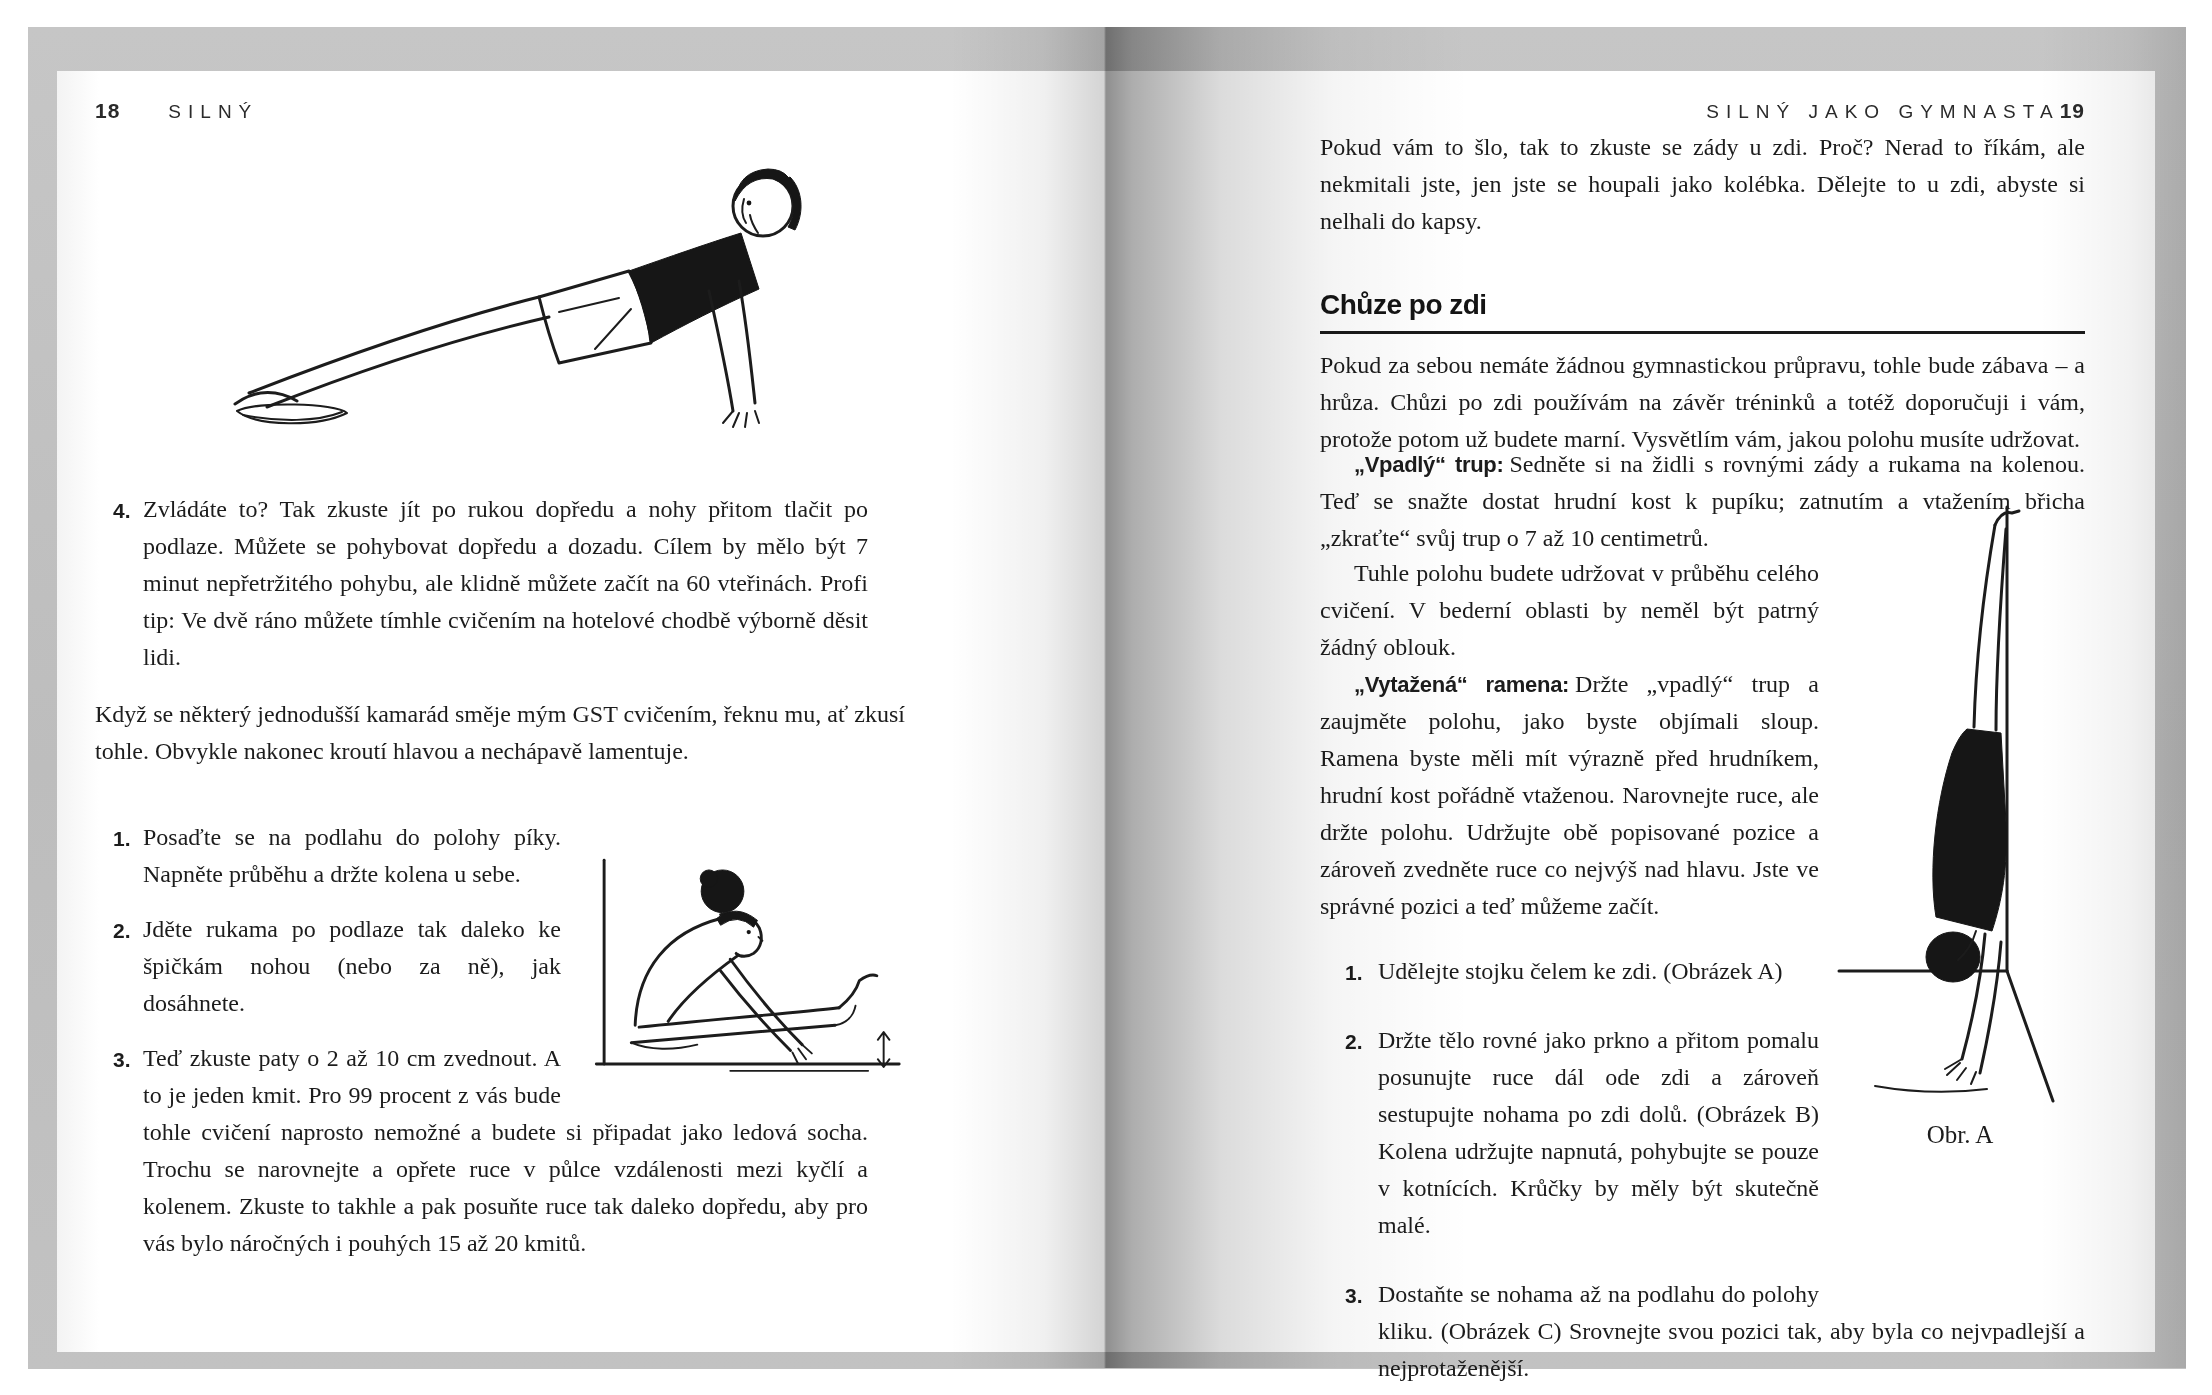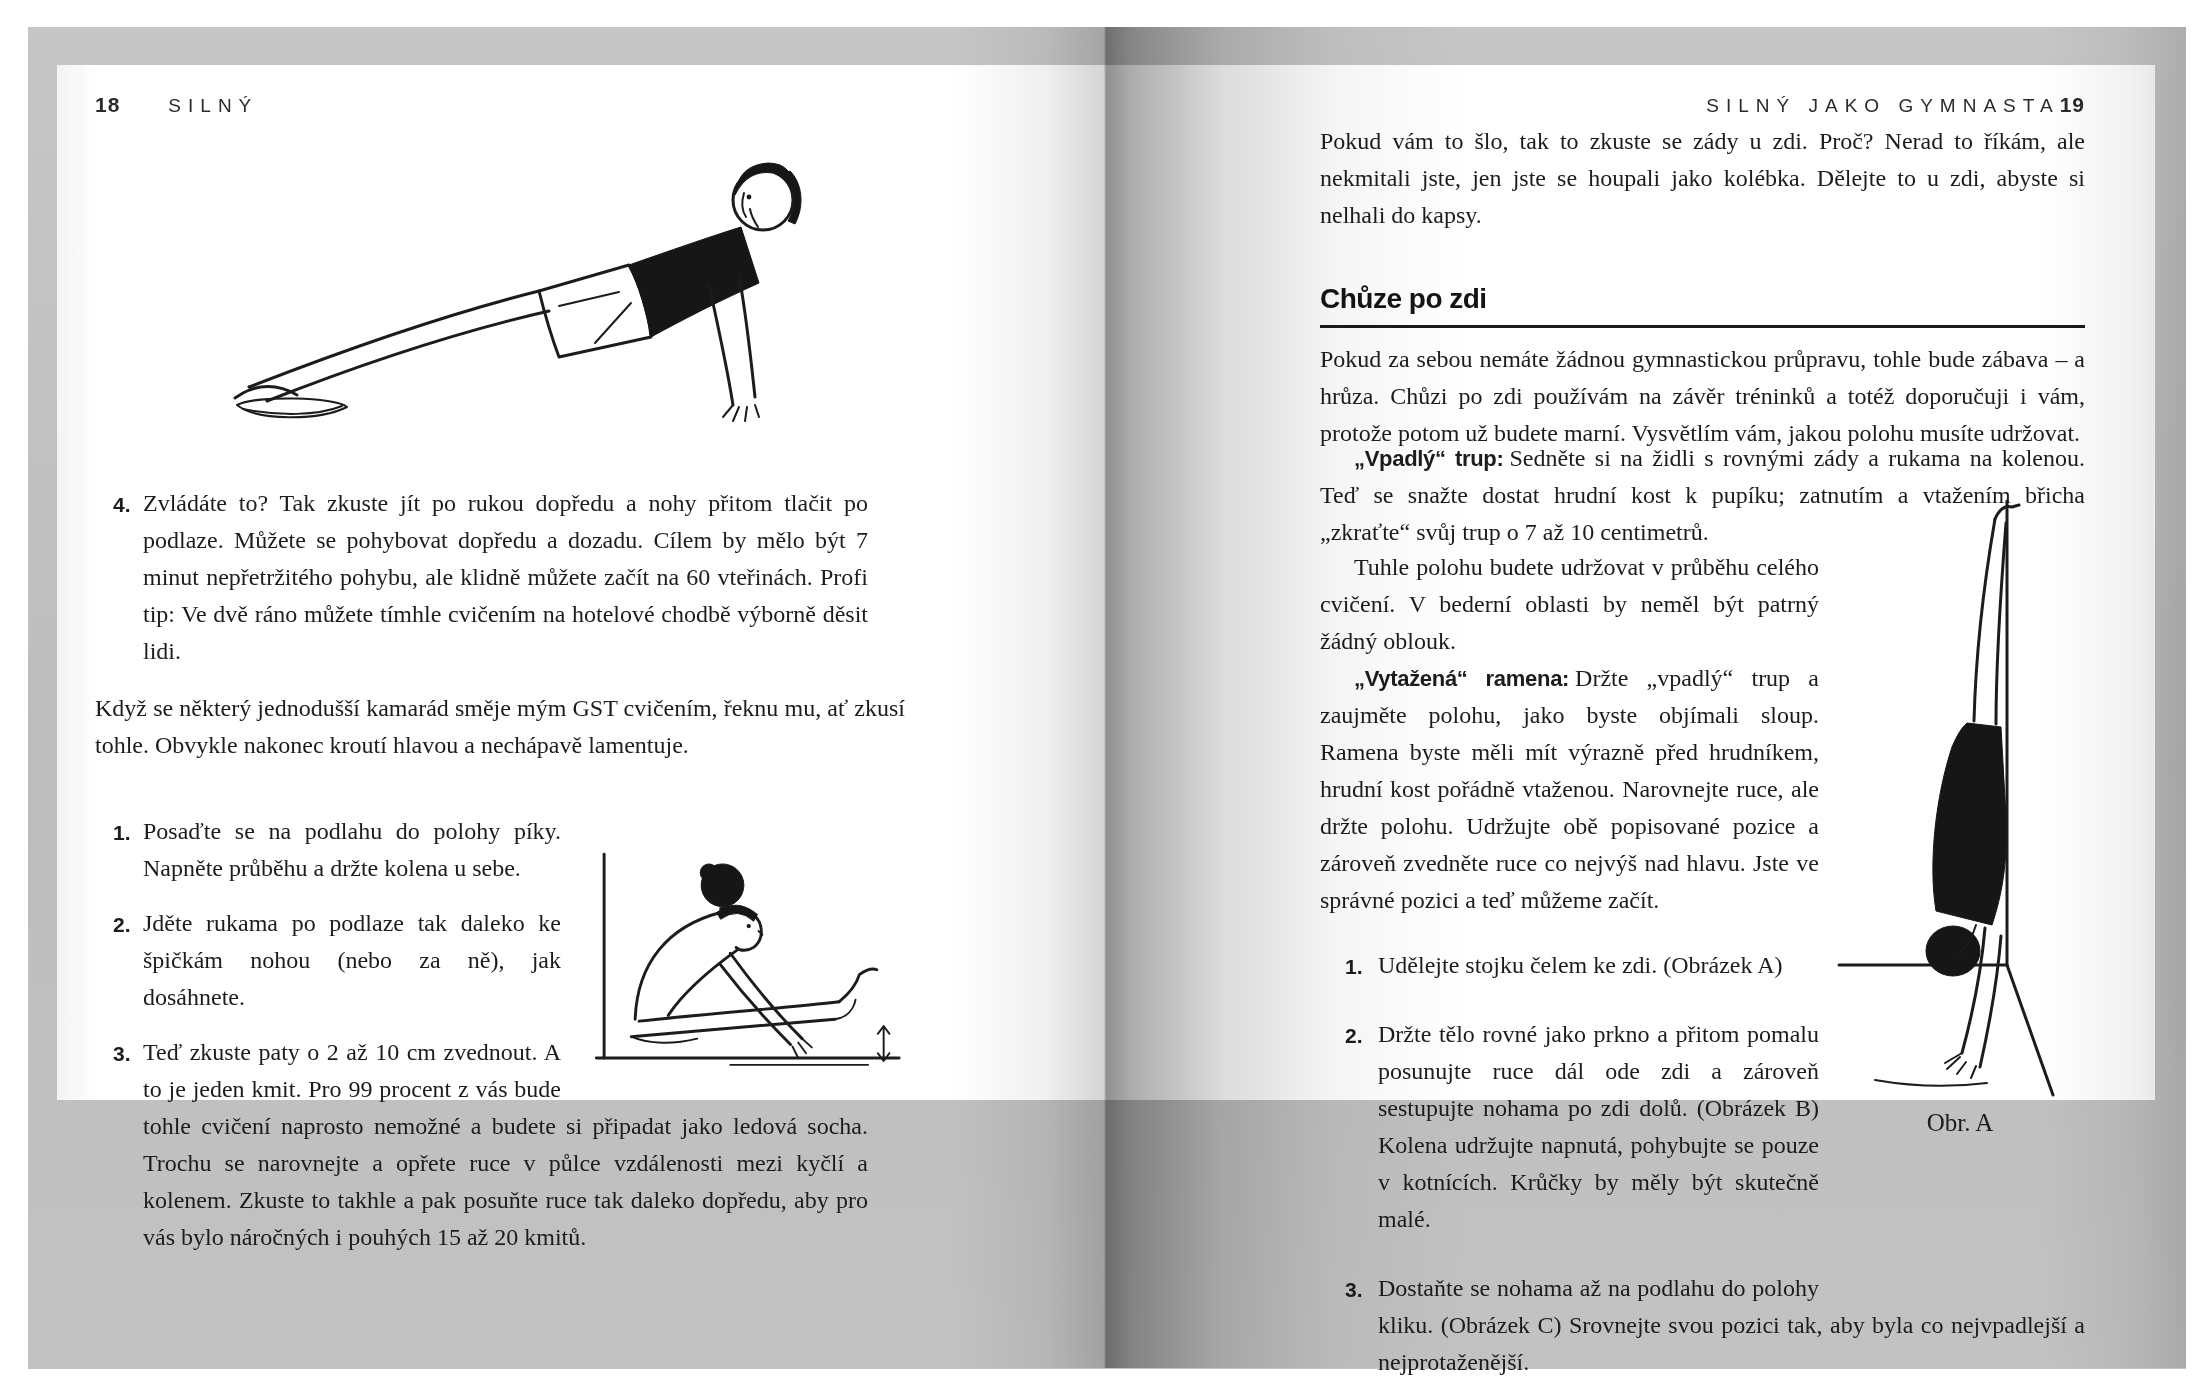--- a/index.html
+++ b/index.html
@@ -6,21 +6,21 @@
   html,body { background:#ffffff; }
   #canvas {
     position:relative; width:2212px; height:1395px; overflow:hidden;
     background:#ffffff; font-family:"Liberation Serif", serif; color:#1c1c1c;
   }
   .edge-band {
     position:absolute; left:28px; top:27px; right:26px; bottom:26px;
     background:linear-gradient(180deg,#c6c6c6 0%,#bdbdbd 55%,#c2c2c2 100%);
   }
   .spread { position:absolute; left:57px; top:57px; width:2098px; height:1281px; }
-  .page { position:absolute; top:8px; height:1035px; background:#ffffff; }
+  .page { position:absolute; top:14px; height:1281px; background:#ffffff; }
   .page-left  { left:0; width:1048px;
     background:linear-gradient(90deg,#f3f3f3 0%,#ffffff 4%,#ffffff 100%); }
   .page-right { left:1048px; width:1050px; background:#ffffff; }
 
   .gutter-shadow {
     position:absolute; left:950px; top:27px; width:520px; height:1341px; pointer-events:none; z-index:6;
     background:linear-gradient(90deg, rgba(0,0,0,0) 0%, rgba(0,0,0,0.06) 18%,
       rgba(0,0,0,0.17) 29.6%, rgba(0,0,0,0.44) 30%, rgba(0,0,0,0.32) 35%,
       rgba(0,0,0,0.14) 52%, rgba(0,0,0,0.04) 74%, rgba(0,0,0,0) 100%);
   }
@@ -76,21 +76,21 @@
   .rp-para1   { position:absolute; left:215px; top:58px;  width:765px; }
   .section-r  { position:absolute; left:215px; top:218px; width:765px; }
   .rp-vpadly  { position:absolute; left:215px; top:375px; width:765px; }
   .rp-wrapper { position:absolute; left:215px; top:430px; width:765px; }
   .rp-wrapper .para.first { margin-top:54px; }
   .rp-wrapper .li { padding-left:33px; margin-left:25px; }
   .rp-wrapper .li.first { margin-top:28px; }
   .rp-wrapper .li + .li { margin-top:32px; }
 
   .fig-float { float:right; width:250px; height:790px; margin-left:16px; position:relative; }
-  .fig-caption { text-align:center; font-size:25px; margin-top:0; color:#1c1c1c; }
+  .fig-caption { text-align:center; font-size:25px; margin-top:6px; color:#1c1c1c; }
 
   .illo-plank { position:absolute; left:140px; top:40px; width:620px; height:320px; }
 
   svg .ln { fill:none; stroke:#1c1c1c; stroke-width:3; stroke-linecap:round; stroke-linejoin:round; }
   svg .thin { stroke-width:2; }
   svg .blk { fill:#161616; stroke:#161616; stroke-width:1; }
 </style>
 </head>
 <body>
 

